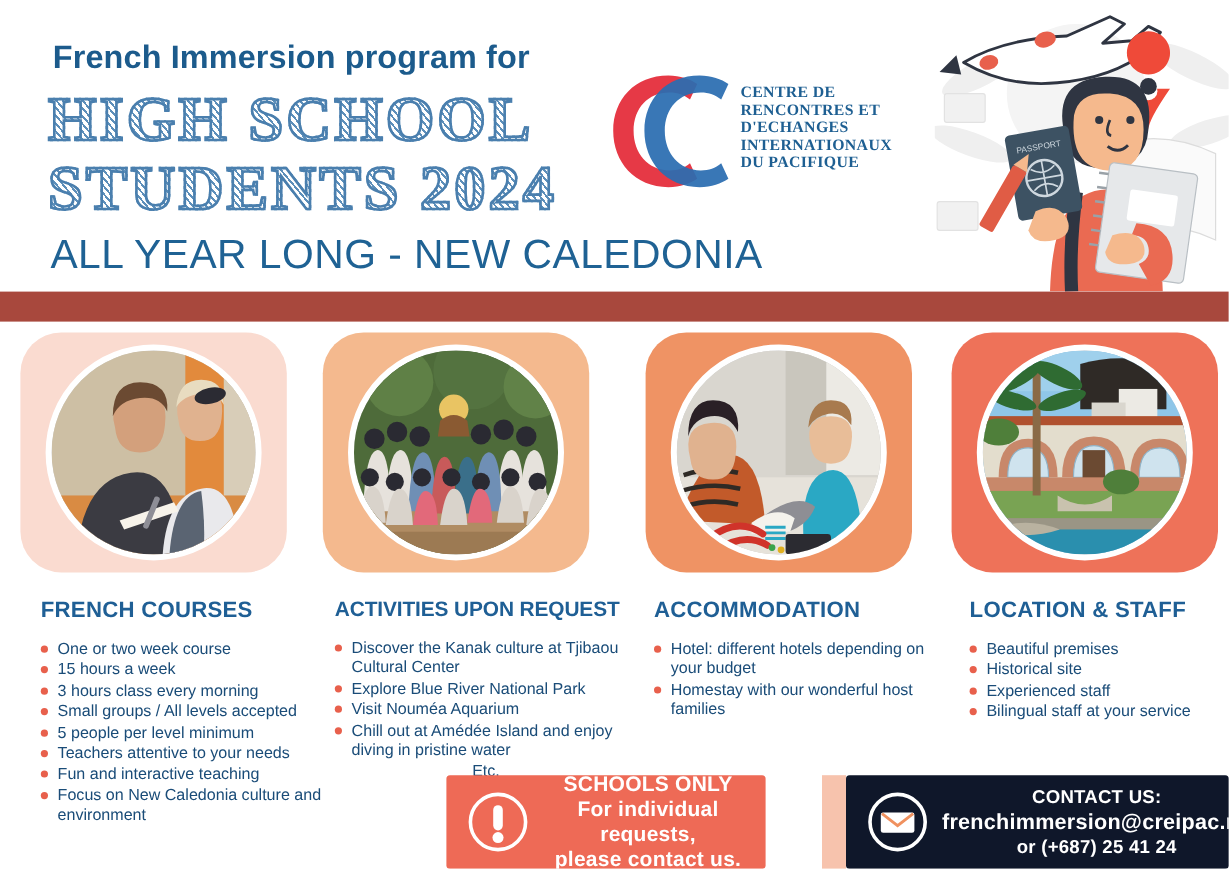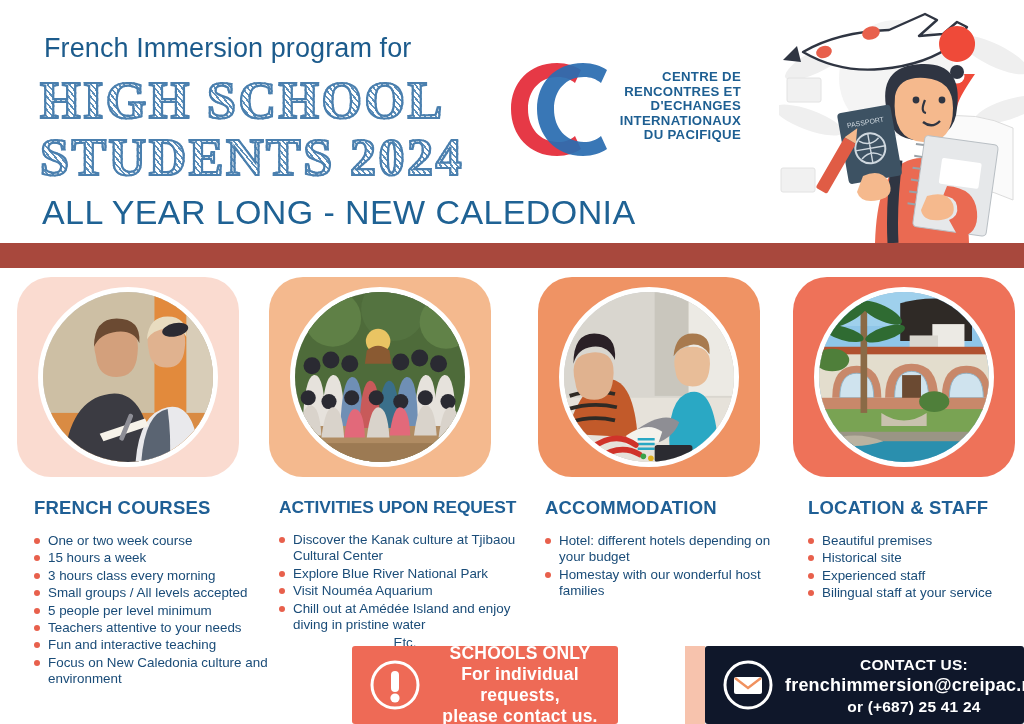--- a/index.html
+++ b/index.html
@@ -9,21 +9,21 @@
     background: #ffffff;
     overflow: hidden;
     position: relative;
   }
   #poster { position: relative; width: 1024px; height: 724px; background: #fff; }
 
   
   .header { position: absolute; left: 0; top: 0; width: 1024px; height: 243px; }
   .hdr-eyebrow {
     position: absolute; left: 44px; top: 33px;
-    font-size: 27px; font-weight: 400; color: #1c5b8c; letter-spacing: .1px;
+    font-size: 27px; font-weight: 700; color: #1c5b8c; letter-spacing: .1px;
   }
   .hdr-big { position: absolute; left: 40px; top: 72px; width: 520px; }
   .hdr-big-line {
     font-size: 52px; font-weight: 700; letter-spacing: 2.5px;
     line-height: 57px;
     color: transparent;
     -webkit-text-stroke: 2.2px #4a7fae;
     background-image: repeating-linear-gradient(50deg, #5d8fba 0 1.6px, rgba(255,255,255,0) 1.6px 4.2px);
     -webkit-background-clip: text; background-clip: text;
     font-family: Liberation Serif, serif;
@@ -32,21 +32,21 @@
     position: absolute; left: 42px; top: 193px;
     font-size: 34px; font-weight: 500; color: #1f6294; letter-spacing: .4px;
   }
 
   
   .logo { position: absolute; left: 505px; top: 57px; width: 235px; height: 108px; }
   .logo-mark { position: absolute; left: 0; top: 0; width: 110px; height: 105px; }
   .logo-text {
     position: absolute; left: 112px; top: 13px; width: 124px;
     font-size: 13.2px; line-height: 14.6px; font-weight: 600;
-    color: #1e5f92; letter-spacing: .3px; text-align: right;
+    color: #1e5f92; letter-spacing: .3px;  font-family: Liberation Serif, serif;
   }
 
   
   .illus { position: absolute; right: 0; top: 0; width: 245px; height: 243px; }
 
   
   .band { position: absolute; left: 0; top: 243px; width: 1024px; height: 25px; background: #a8483d; }
 
   
   .cards { position: absolute; left: 0; top: 268px; width: 1024px; height: 215px; }
@@ -83,21 +83,21 @@
     font-weight: 500; margin-bottom: 1px;
   }
   .bullets li .dot {
     position: absolute; left: 0; top: 5px;
     width: 6px; height: 6px; border-radius: 50%; background: #e8604c;
   }
   .col-etc { font-size: 13.4px; color: #1a4c78; font-weight: 500; margin-top: 2px; text-align: center; }
 
   
   .ban { position: absolute; top: 646px; height: 78px; display: flex; align-items: center; }
-  .ban-schools { left: 352px; width: 266px; background: #ee6a56; border-radius: 3px; }
+  .ban-schools { left: 372px; width: 266px; background: #ee6a56; border-radius: 3px; }
   .ban-schools-edge { position: absolute; left: 685px; top: 646px; width: 20px; height: 78px; background: #f7c3ad; }
   .ban-contact { left: 705px; width: 319px; background: #0f172a; border-radius: 3px; }
   .ban-icon { flex: 0 0 auto; margin-left: 16px; width: 54px; height: 54px; }
   .ban-body { flex: 1 1 auto; text-align: center; padding: 0 10px; }
   .ban-l1 { font-size: 17.5px; font-weight: 700; color: #fff; line-height: 21px; letter-spacing: .2px; }
   .ban-l2 { font-size: 17.5px; font-weight: 700; color: #fff; line-height: 21px; letter-spacing: .2px; }
   .ban-l3 { font-size: 17.5px; font-weight: 700; color: #fff; line-height: 21px; letter-spacing: .2px; }
   .ban-contact .ban-l1 { font-size: 15.5px; }
   .ban-contact .ban-l2 { font-size: 18px; }
   .ban-contact .ban-l3 { font-size: 15.5px; }

